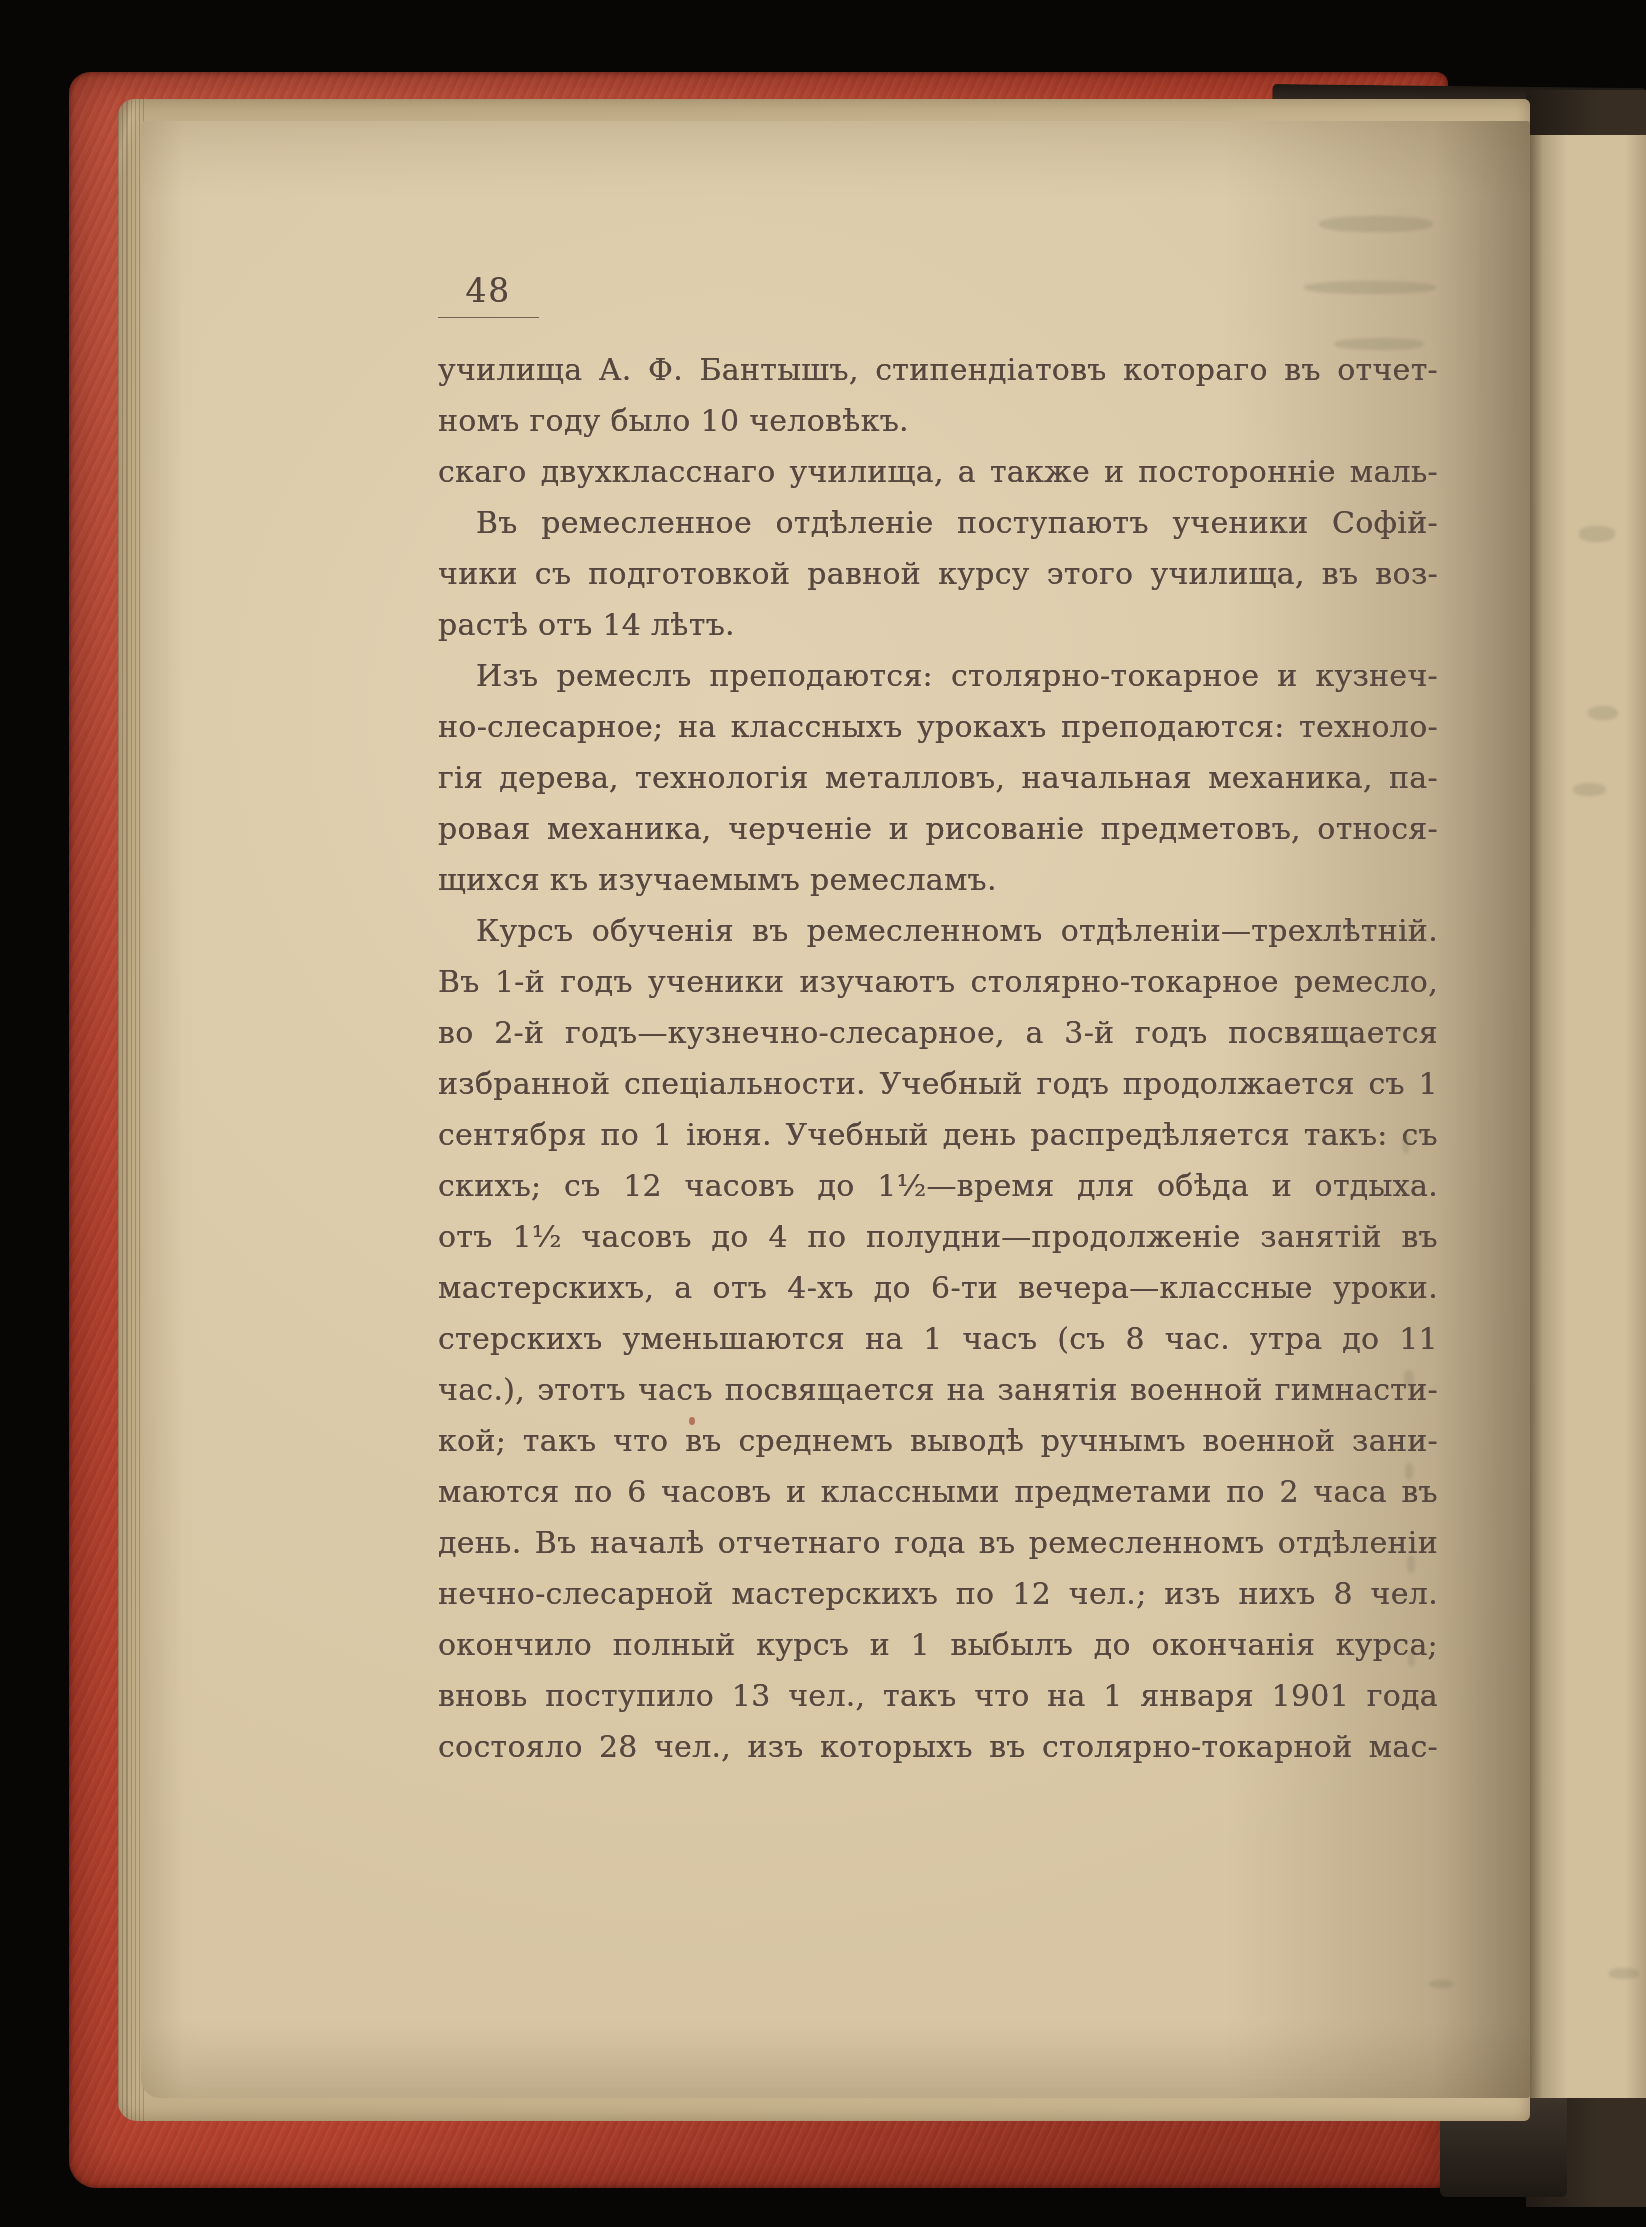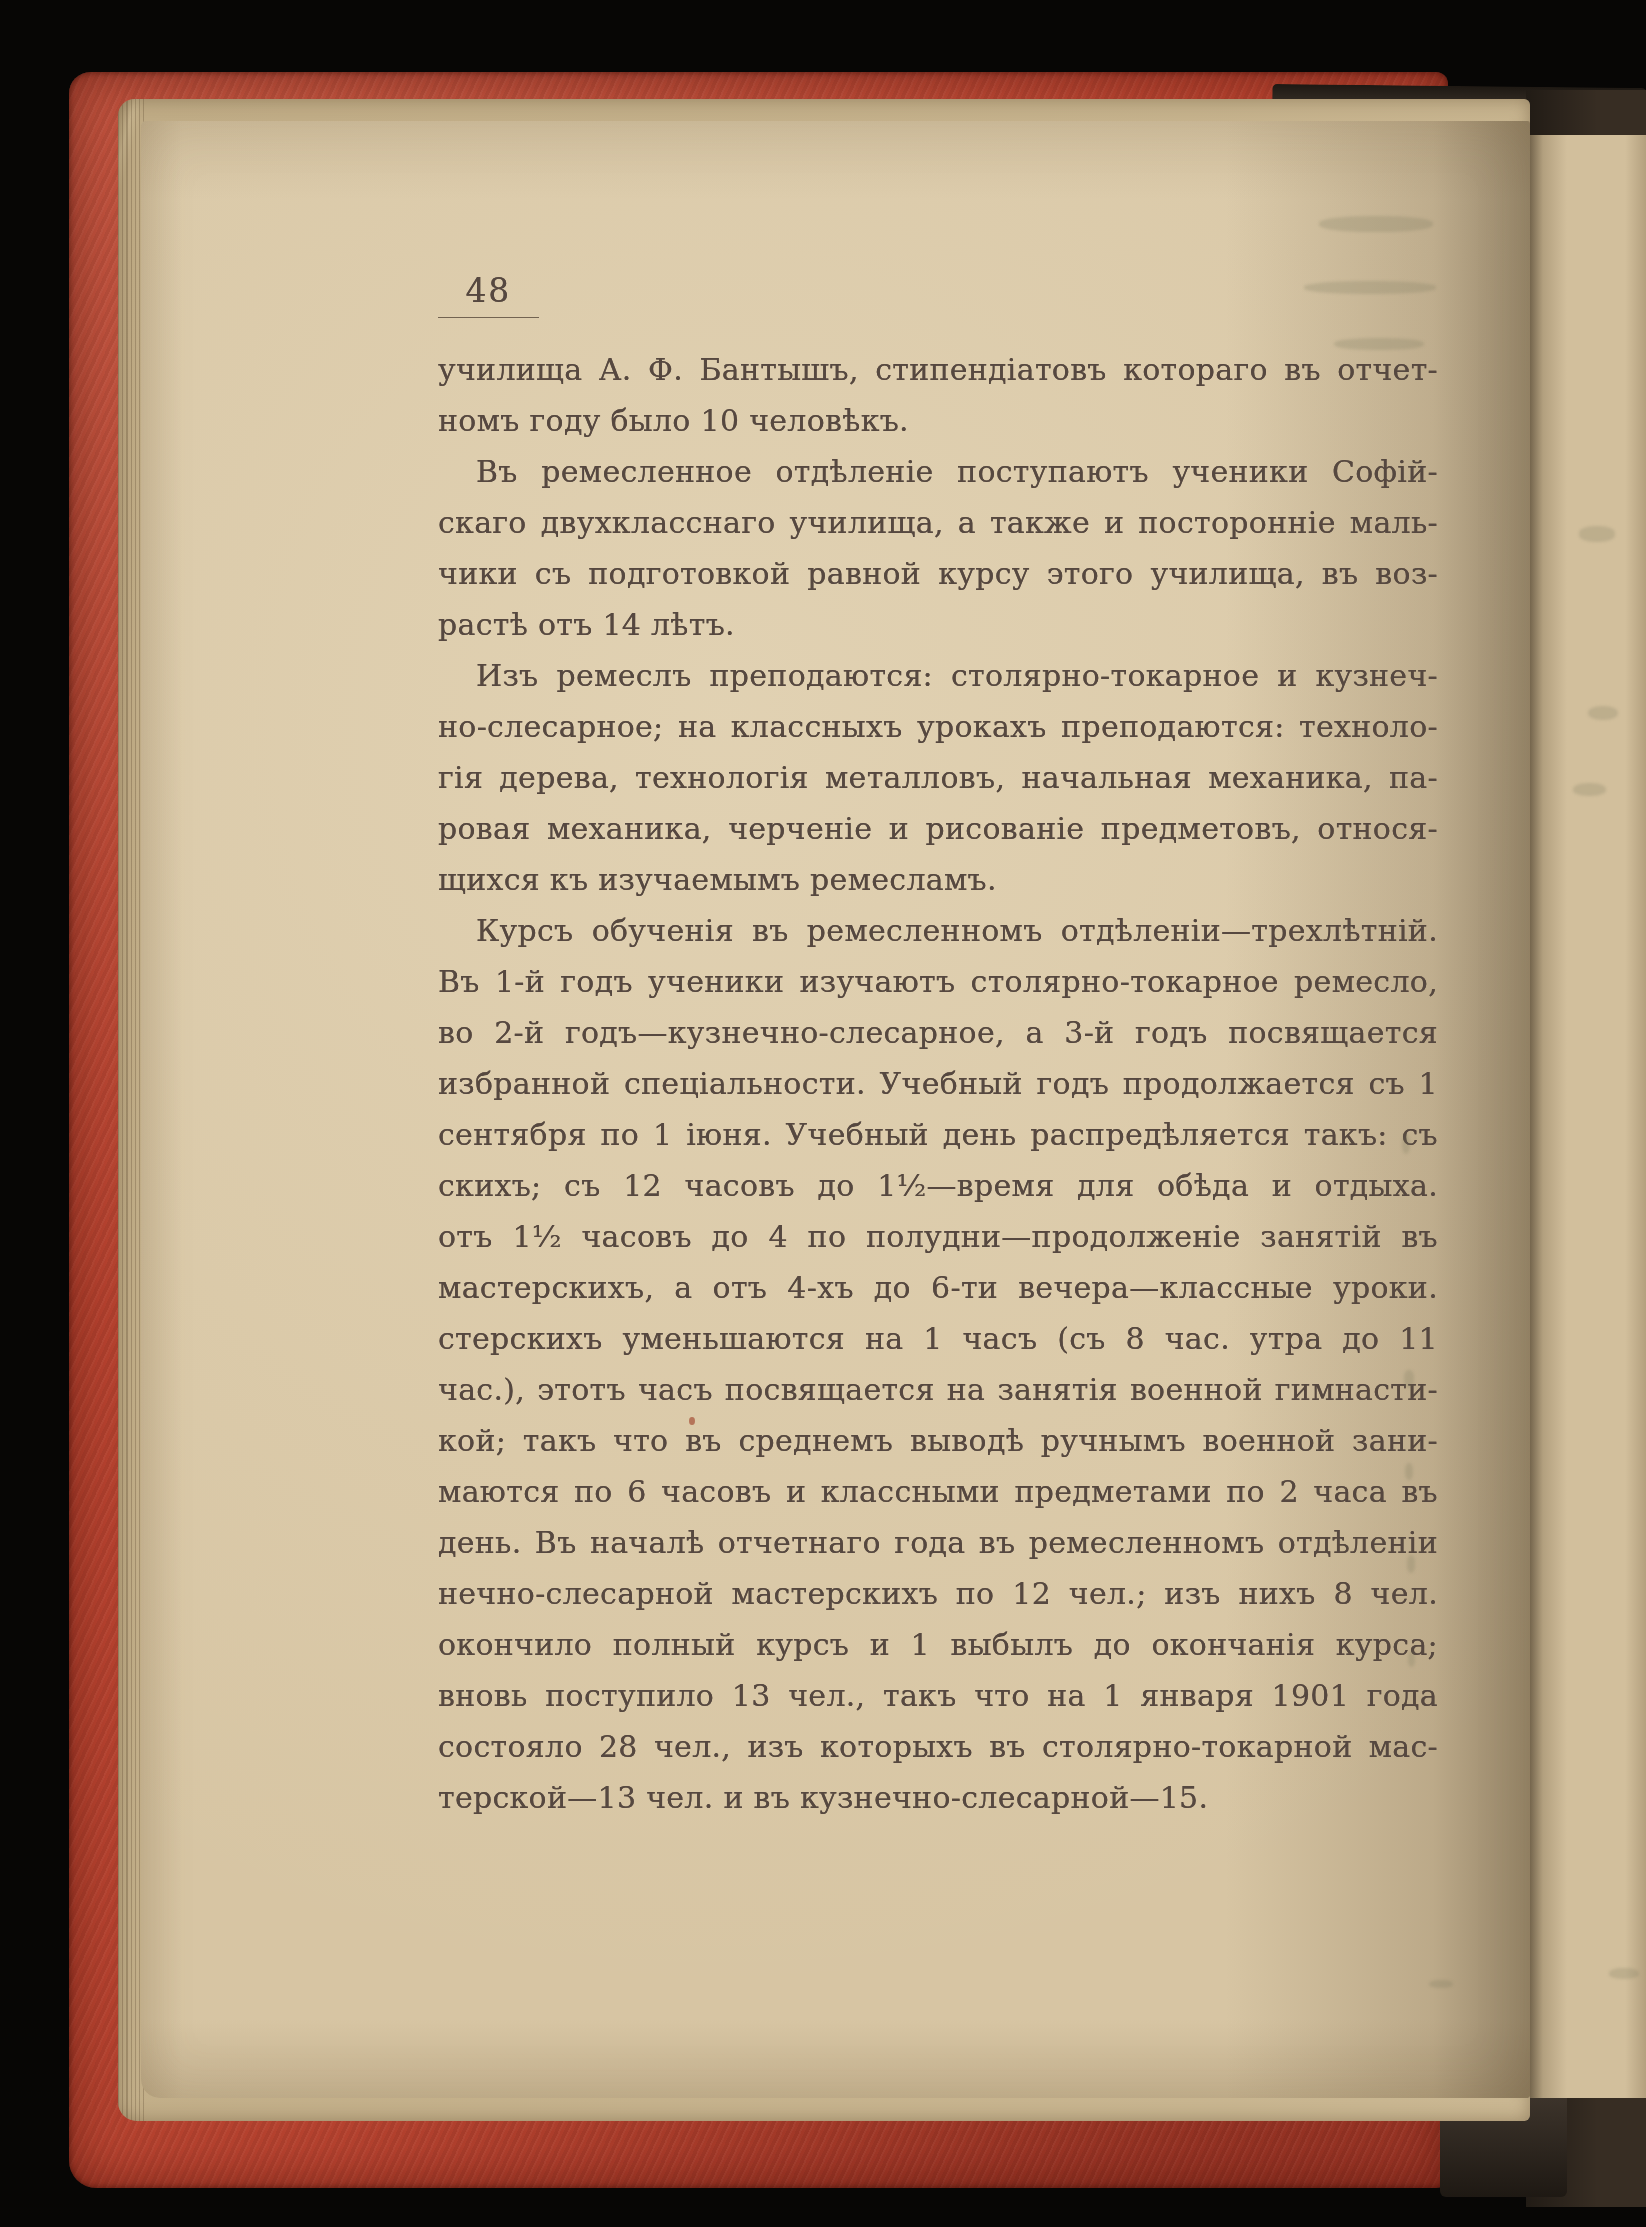--- a/index.html
+++ b/index.html
@@ -101,22 +101,22 @@
 <div class="spine-bottom"></div>
 <div class="page-stack"></div>
 
 <div class="left-page">
   <div class="page-number-row">
     <span class="page-number">48</span>
   </div>
   <div class="text-block">
       <div class="line">училища А. Ф. Бантышъ, стипендіатовъ котораго въ отчет-</div>
       <div class="line para-end">номъ году было 10 человѣкъ.</div>
+      <div class="line">скаго двухкласснаго училища, а также и посторонніе маль-</div>
       <div class="line indent">Въ ремесленное отдѣленіе поступаютъ ученики Софій-</div>
-      <div class="line">скаго двухкласснаго училища, а также и посторонніе маль-</div>
       <div class="line">чики съ подготовкой равной курсу этого училища, въ воз-</div>
       <div class="line para-end">растѣ отъ 14 лѣтъ.</div>
       <div class="line indent">Изъ ремеслъ преподаются: столярно-токарное и кузнеч-</div>
       <div class="line">но-слесарное; на классныхъ урокахъ преподаются: техноло-</div>
       <div class="line">гія дерева, технологія металловъ, начальная механика, па-</div>
       <div class="line">ровая механика, черченіе и рисованіе предметовъ, относя-</div>
       <div class="line para-end">щихся къ изучаемымъ ремесламъ.</div>
       <div class="line indent">Курсъ обученія въ ремесленномъ отдѣленіи—трехлѣтній.</div>
       <div class="line">Въ 1-й годъ ученики изучаютъ столярно-токарное ремесло,</div>
       <div class="line">во 2-й годъ—кузнечно-слесарное, а 3-й годъ посвящается</div>
@@ -127,21 +127,20 @@
       <div class="line">мастерскихъ, а отъ 4-хъ до 6-ти вечера—классные уроки.</div>
       <div class="line">стерскихъ уменьшаются на 1 часъ (съ 8 час. утра до 11</div>
       <div class="line">час.), этотъ часъ посвящается на занятія военной гимнасти-</div>
       <div class="line">кой; такъ что въ среднемъ выводѣ ручнымъ военной зани-</div>
       <div class="line">маются по 6 часовъ и классными предметами по 2 часа въ</div>
       <div class="line">день. Въ началѣ отчетнаго года въ ремесленномъ отдѣленіи</div>
       <div class="line">нечно-слесарной мастерскихъ по 12 чел.; изъ нихъ 8 чел.</div>
       <div class="line">окончило полный курсъ и 1 выбылъ до окончанія курса;</div>
       <div class="line">вновь поступило 13 чел., такъ что на 1 января 1901 года</div>
       <div class="line">состояло 28 чел., изъ которыхъ въ столярно-токарной мас-</div>
-      <div class="line para-end">терской—13 чел. и въ кузнечно-слесарной—15.</div>
     </div>
 
   <div class="mk" style="left:1178px;top:95px;width:114px;height:15.6px"></div>
   <div class="mk" style="left:1163px;top:160px;width:132px;height:13px"></div>
   <div class="mk" style="left:1193px;top:217px;width:90px;height:12px"></div>
   <div class="mk" style="left:1261px;top:1013px;width:8.4px;height:20.3px"></div>
   <div class="mk" style="left:1263px;top:1249px;width:9.6px;height:18px"></div>
   <div class="mk" style="left:1264px;top:1342px;width:8.4px;height:16.7px"></div>
   <div class="mk" style="left:1266px;top:1434px;width:8.4px;height:18px"></div>
   <div class="mk" style="left:1267px;top:1530px;width:7.2px;height:15.6px"></div>

